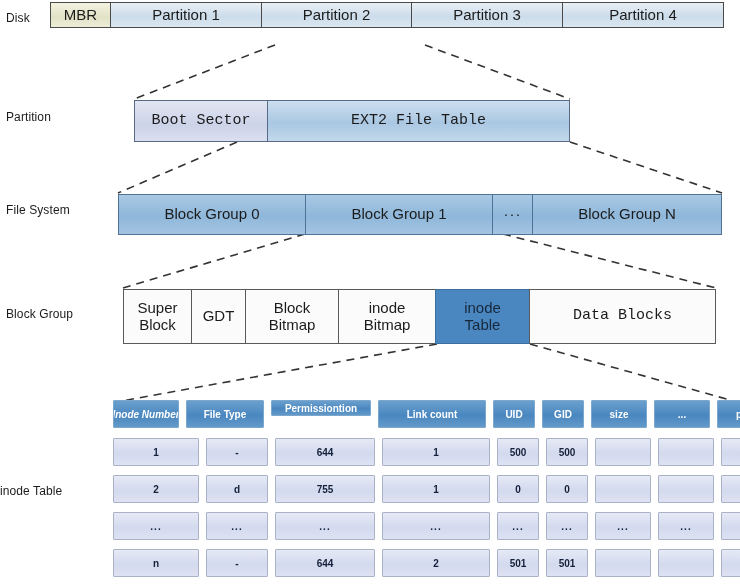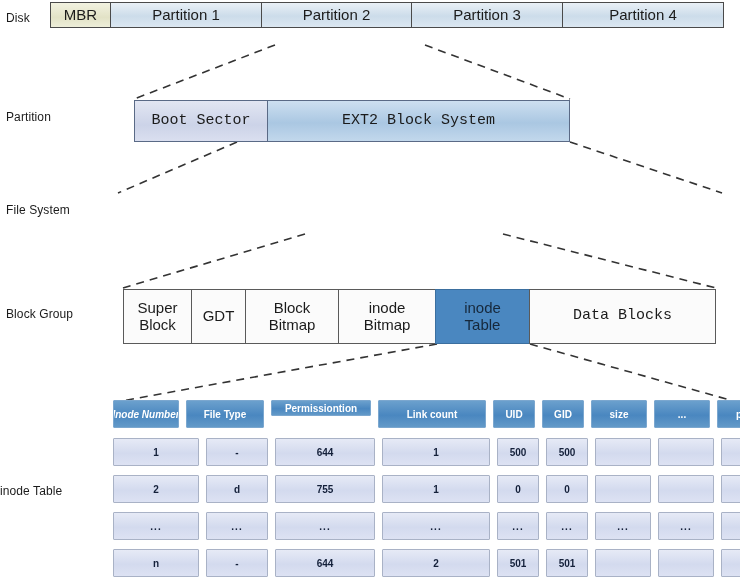--- a/index.html
+++ b/index.html
@@ -167,24 +167,30 @@
     <div class="cell mbr" style="width:60px;">MBR</div>
     <div class="cell" style="width:151px;">Partition 1</div>
     <div class="cell" style="width:150px;">Partition 2</div>
     <div class="cell" style="width:151px;">Partition 3</div>
     <div class="cell" style="width:162px;">Partition 4</div>
   </div>
 
   <div class="row-label" style="left:6px; top:110px;">Partition</div>
   <div class="band" id="partition-band" style="left:134px; top:100px; width:436px; height:42px;">
     <div class="cell boot" style="width:133px;">Boot Sector</div>
-    <div class="cell ext2" style="width:303px;">EXT2 Block System</div>
+    <div class="cell ext2" style="width:303px;">EXT2 File Table</div>
   </div>
 
   <div class="row-label" style="left:6px; top:203px;">File System</div>
+  <div class="band" id="fs-band" style="left:118px; top:194px; width:604px; height:41px;">
+    <div class="cell" style="width:187px;">Block Group 0</div>
+    <div class="cell" style="width:187px;">Block Group 1</div>
+    <div class="cell ell" style="width:40px;">···</div>
+    <div class="cell" style="width:190px;">Block Group N</div>
+  </div>
 
   <div class="row-label" style="left:6px; top:307px;">Block Group</div>
   <div class="band" id="bg-band" style="left:123px; top:289px; width:593px; height:55px;">
     <div class="cell" style="width:68px;">
       <span class="ln">Super</span>
       <span class="ln">Block</span>
     </div>
     <div class="cell" style="width:54px;">
       <span class="ln">GDT</span>
     </div>

